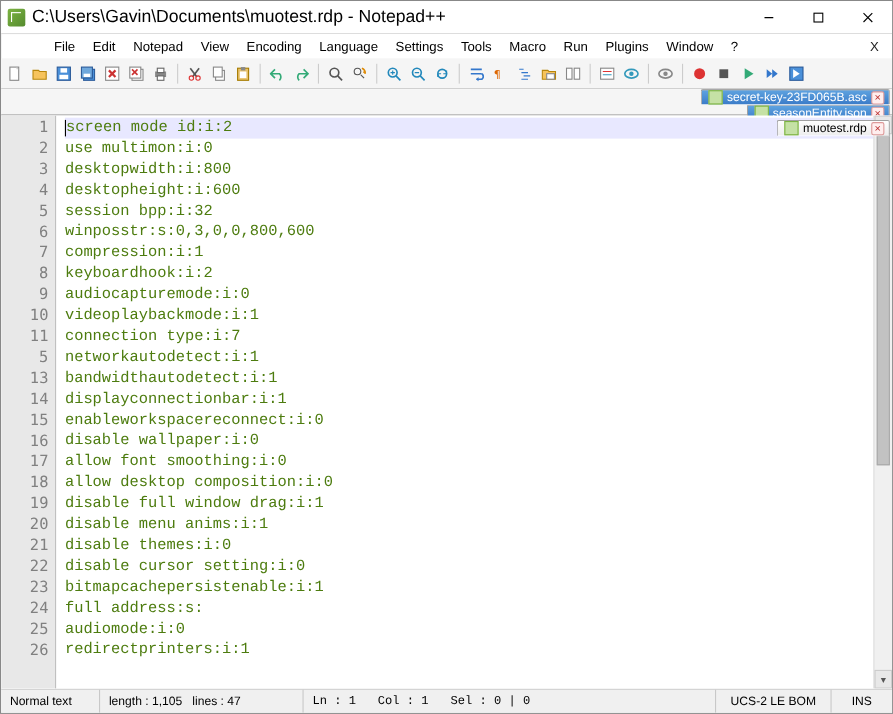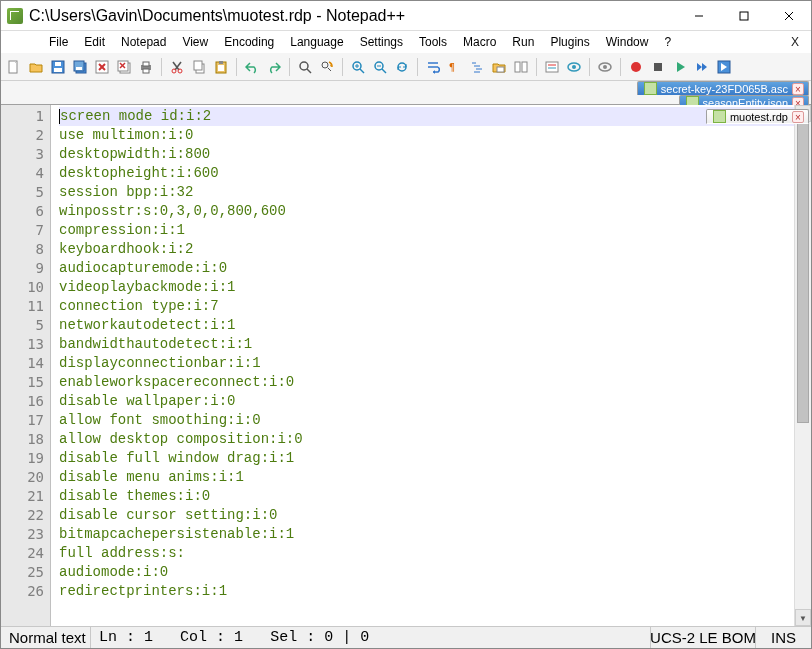--- a/index.html
+++ b/index.html
@@ -29,21 +29,21 @@
   .editor { flex:1; display:flex; background:#fff; position:relative; overflow:hidden; }
   .gutter { width:50px; background:#e8e8e8; text-align:right; padding:2px 6px 0 0; font-family:Consolas,monospace; font-size:14px; color:#808080; line-height:19px; border-right:1px solid #c0c0c0; user-select:none; }
   .code { flex:1; font-family:Consolas,"Courier New",monospace; font-size:14px; line-height:19px; padding:2px 0 0 8px; color:#4d7c0f; white-space:pre; overflow:hidden; }
   .code .line.first { background:#e8e8ff; }
   .cursor-caret { display:inline-block; width:0; border-left:1px solid #000; height:15px; vertical-align:text-bottom; animation:blink 1s step-end infinite; }
   @keyframes blink { 50% { opacity:0; } }
   .vscroll { width:17px; background:#f0f0f0; border-left:1px solid #ddd; position:relative; }
   .vscroll .arrow { height:17px; background:#e8e8e8; text-align:center; font-size:8px; line-height:17px; color:#555; cursor:pointer; border:1px solid #ccc;}
   .vscroll .thumb { position:absolute; left:2px; top:18px; right:2px; height:300px; background:#c2c2c2; border:1px solid #a8a8a8; }
   .vscroll .arrow.bottom { position:absolute; bottom:0; left:0; right:0; }
-  .statusbar { height:22px; background:#f0f0f0; border-top:1px solid #c8c8c8; display:flex; align-items:center; font-size:15px; }
+  .statusbar { height:22px; background:#f0f0f0; border-top:1px solid #c8c8c8; display:flex; align-items:center; font-size:11px; }
   .statusbar .panel { padding:0 8px; border-right:1px solid #c8c8c8; height:100%; display:flex; align-items:center; white-space:nowrap; }
   .statusbar .flex { flex:1;font-family:Liberation Mono, monospace; }
 </style>
 </head>
 <body>
 
 <div class="titlebar">
   <span class="app-icon"></span>
   <span class="title">C:\Users\Gavin\Documents\muotest.rdp - Notepad++</span>
   <div class="winbtns">
@@ -346,20 +346,25 @@
     <div class="arrow">▲</div>
     <div class="thumb"></div>
     <div class="arrow bottom">▼</div>
   </div>
 </div>
 
 <div class="statusbar">
   <div class="panel" style="width:90px;">
     <span>Normal text</span>
   </div>
+  <div class="panel" style="width:185px;">
+    <span>length :</span>&nbsp;<span>1,105</span>
+    &nbsp;&nbsp;&nbsp;
+    <span>lines :</span>&nbsp;<span>47</span>
+  </div>
   <div class="panel flex">
     <span>Ln :</span>&nbsp;<span>1</span>
     &nbsp;&nbsp;&nbsp;
     <span>Col :</span>&nbsp;<span>1</span>
     &nbsp;&nbsp;&nbsp;
     <span>Sel :</span>&nbsp;<span>0 | 0</span>
   </div>
   <div class="panel" style="width:105px;justify-content:center;">
     <span>UCS-2 LE BOM</span>
   </div>

